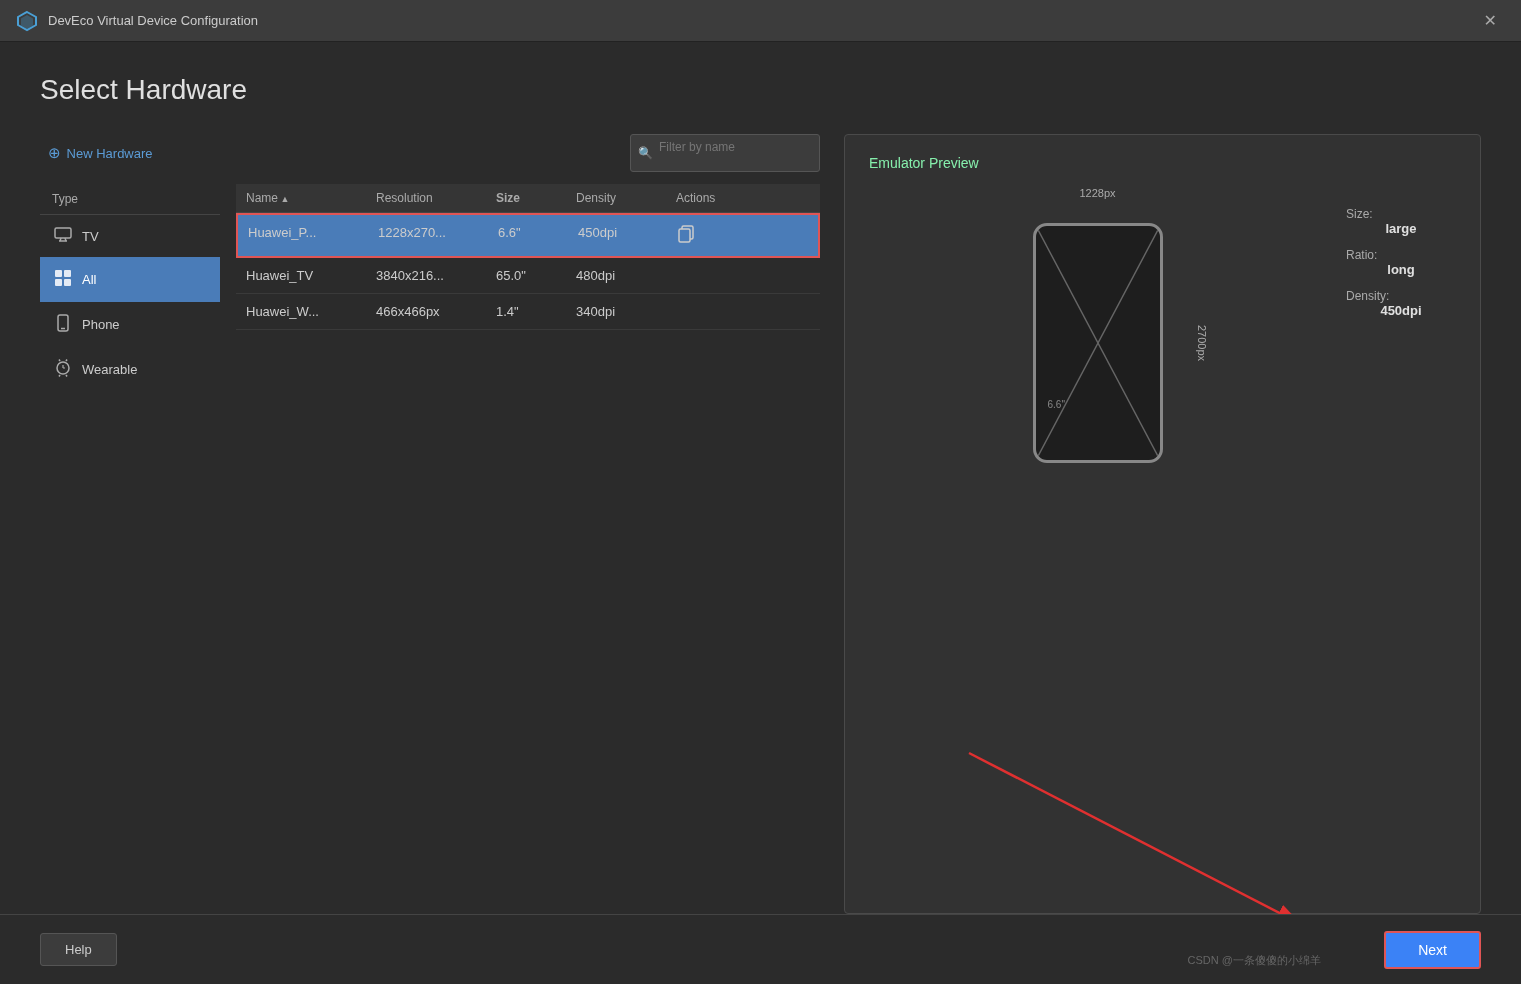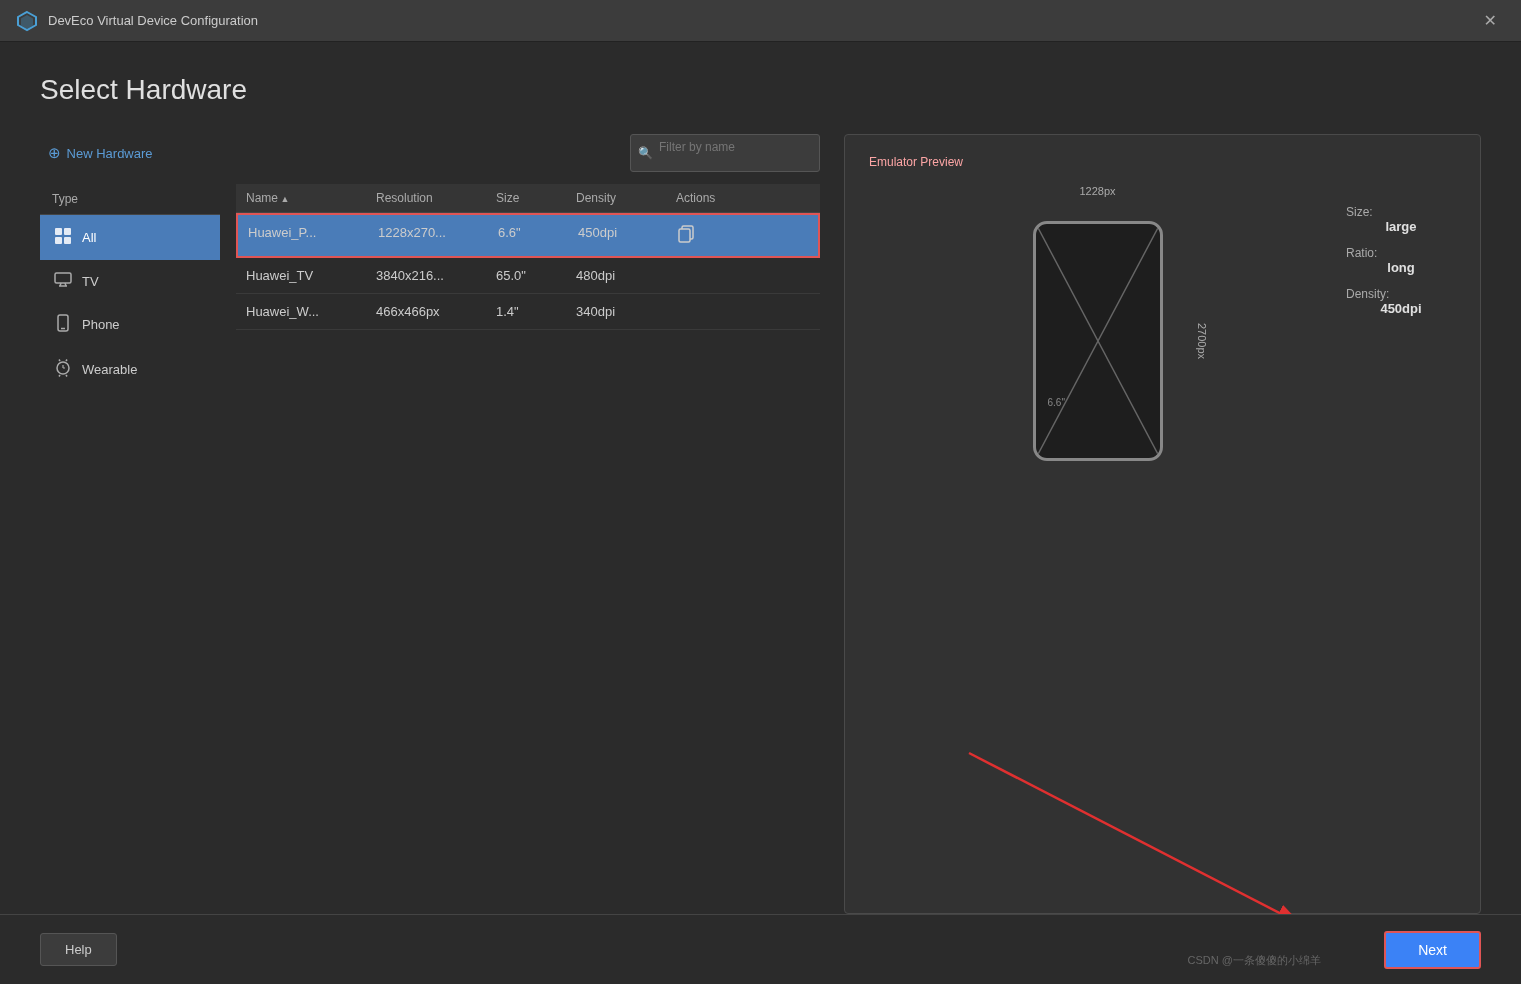--- a/index.html
+++ b/index.html
@@ -150,21 +150,21 @@
       padding: 7px 0;
     }
     .th {
       color: #aaa;
       font-size: 12px;
       padding: 0 10px;
       flex-shrink: 0;
     }
     .th-name { width: 130px; }
     .th-resolution { width: 120px; }
-    .th-size { width: 80px; }
+    .th-size { width: 80px; font-weight: bold; }
     .th-density { width: 100px; }
     .th-actions { width: 80px; }
     .table-body { flex: 1; }
     .table-row {
       display: flex;
       align-items: flex-start;
       padding: 10px 0;
       border-bottom: 1px solid #3a3a3a;
       cursor: pointer;
     }
@@ -190,22 +190,22 @@
     .right-panel {
       flex: 1;
       background: #323232;
       border: 1px solid #4a4a4a;
       border-radius: 4px;
       padding: 20px 24px;
       display: flex;
       flex-direction: column;
     }
     .emulator-preview-title {
-      color: #fca5a5;
-      font-size: 12px;
+      color: #86efac;
+      font-size: 14px;
       margin-bottom: 16px;
     }
     .preview-area {
       display: flex;
       flex: 1;
       align-items: flex-start;
       justify-content: space-between;
     }
     .phone-preview {
       position: relative;
@@ -328,41 +328,41 @@
         <div class="filter-input-wrap">
           <span class="search-icon-inline">🔍</span>
           <input class="filter-input" type="text" value="" placeholder="Filter by name" style="">
         </div>
       </div>
 
       <div class="hardware-table-wrap">
 
         <div class="type-sidebar">
           <div class="type-header">Type</div>
+          <div class="type-item">
+            <span class="type-icon">
+              <svg width="18" height="15" viewBox="0 0 18 15" fill="none">
+                <rect x="1" y="1" width="16" height="10" rx="1.5" stroke="#aaa" stroke-width="1.5" fill="none"></rect>
+                <line x1="7" y1="11" x2="6" y2="14" stroke="#aaa" stroke-width="1.5"></line>
+                <line x1="11" y1="11" x2="12" y2="14" stroke="#aaa" stroke-width="1.5"></line>
+                <line x1="5" y1="14" x2="13" y2="14" stroke="#aaa" stroke-width="1.5"></line>
+              </svg>
+            </span>
+            <span>TV</span>
+          </div>
           <div class="type-item active">
             <span class="type-icon">
               <svg width="18" height="18" viewBox="0 0 18 18" fill="none">
                 <rect x="1" y="1" width="7" height="7" rx="1" fill="#fff" opacity="0.85"></rect>
                 <rect x="10" y="1" width="7" height="7" rx="1" fill="#fff" opacity="0.85"></rect>
                 <rect x="1" y="10" width="7" height="7" rx="1" fill="#fff" opacity="0.85"></rect>
                 <rect x="10" y="10" width="7" height="7" rx="1" fill="#fff" opacity="0.85"></rect>
               </svg>
             </span>
             <span>All</span>
-          </div>
-          <div class="type-item">
-            <span class="type-icon">
-              <svg width="18" height="15" viewBox="0 0 18 15" fill="none">
-                <rect x="1" y="1" width="16" height="10" rx="1.5" stroke="#aaa" stroke-width="1.5" fill="none"></rect>
-                <line x1="7" y1="11" x2="6" y2="14" stroke="#aaa" stroke-width="1.5"></line>
-                <line x1="11" y1="11" x2="12" y2="14" stroke="#aaa" stroke-width="1.5"></line>
-                <line x1="5" y1="14" x2="13" y2="14" stroke="#aaa" stroke-width="1.5"></line>
-              </svg>
-            </span>
-            <span>TV</span>
           </div>
           <div class="type-item">
             <span class="type-icon">
               <svg width="12" height="18" viewBox="0 0 12 18" fill="none">
                 <rect x="1" y="1" width="10" height="16" rx="2" stroke="#aaa" stroke-width="1.5" fill="none"></rect>
                 <line x1="4" y1="14.5" x2="8" y2="14.5" stroke="#aaa" stroke-width="1.5"></line>
               </svg>
             </span>
             <span>Phone</span>
           </div>

